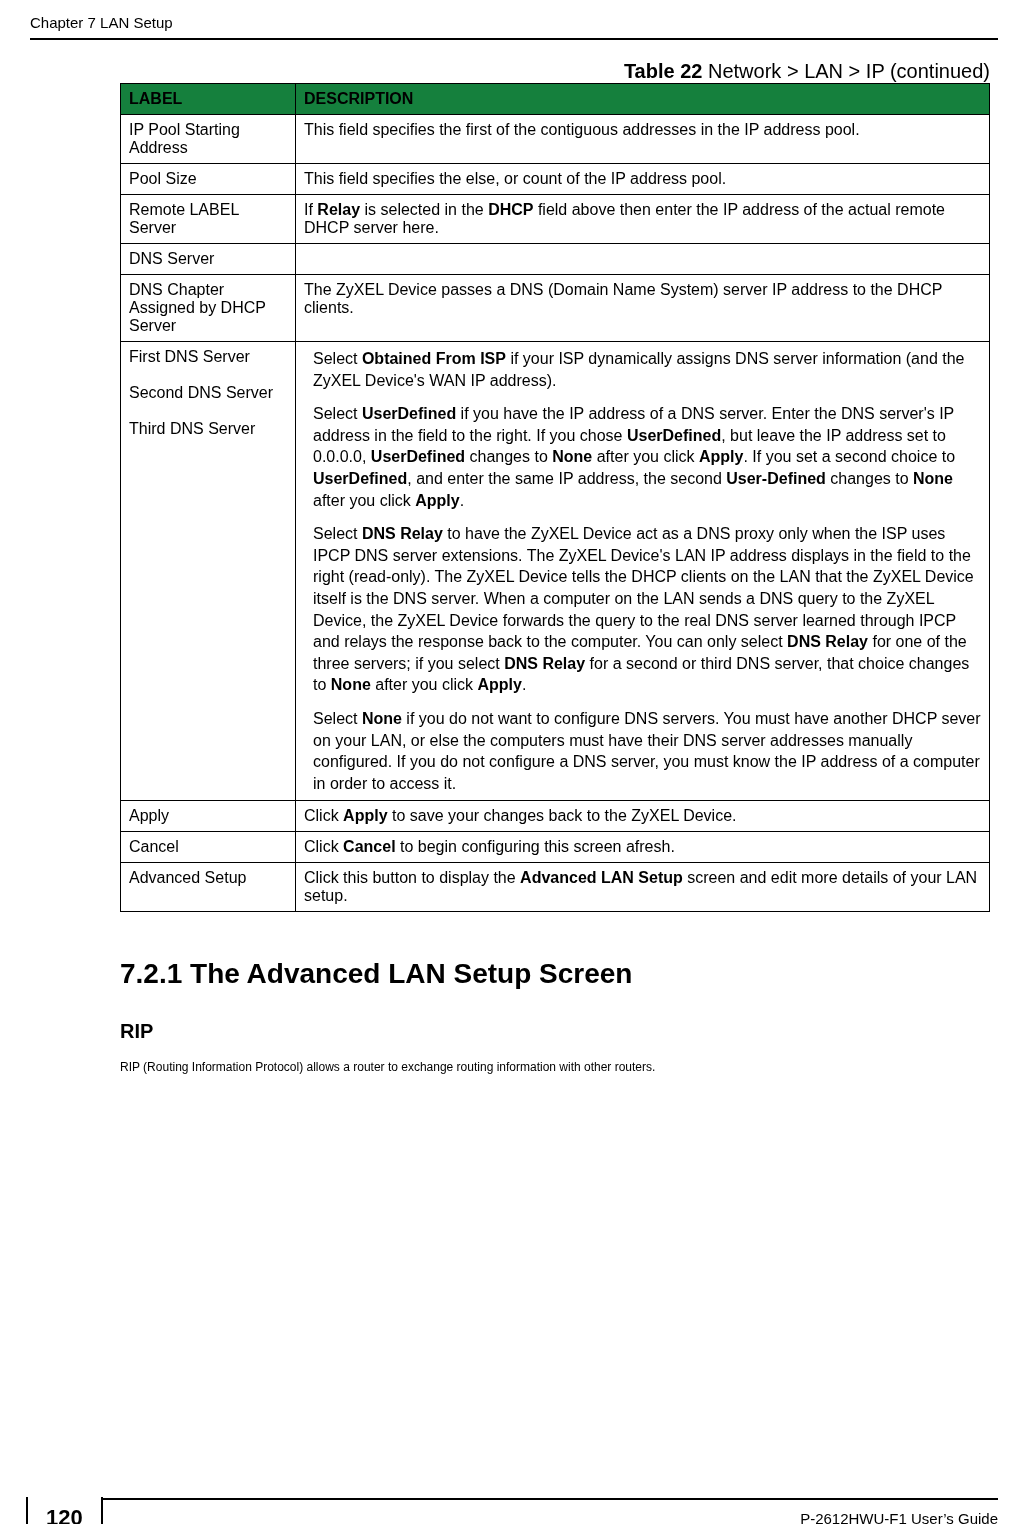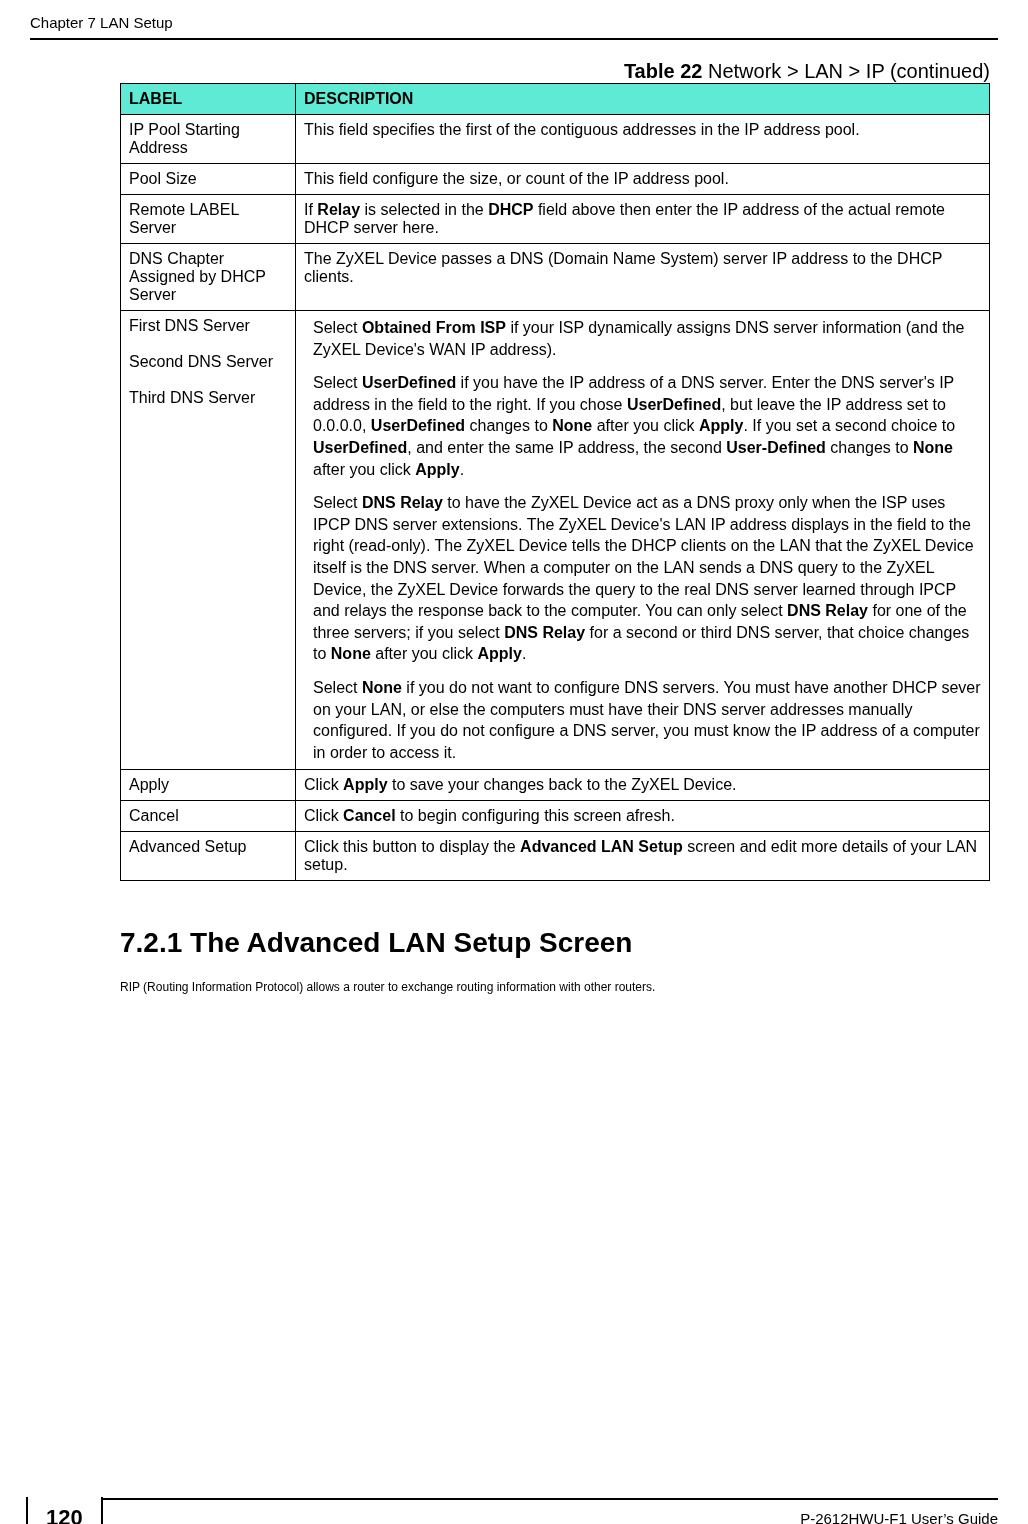--- a/index.html
+++ b/index.html
@@ -48,21 +48,21 @@
   .tbl col.c1 { width: 175px; }
   .tbl col.c2 { width: auto; }
   .tbl th, .tbl td {
     border: 1.5px solid #000;
     padding: 6px 8px;
     font-size: 16px;
     vertical-align: top;
     text-align: left;
   }
   .tbl th {
-    background: #5eead4;
+    background: #15803d;
     font-weight: bold;
   }
   .tbl td p {
     margin: 0 0 12px 9px;
     line-height: 1.35;
   }
   .tbl td p:last-child {
     margin-bottom: 0;
   }
   .section-heading {
@@ -134,25 +134,29 @@
           <th>DESCRIPTION</th>
         </tr>
       </thead>
       <tbody>
         <tr>
           <td>IP Pool Starting Address</td>
           <td>This field specifies the first of the contiguous addresses in the IP address pool.</td>
         </tr>
         <tr>
           <td>Pool Size</td>
-          <td>This field configure the size, or count of the IP address pool.</td>
+          <td>This field specifies the else, or count of the IP address pool.</td>
         </tr>
         <tr>
           <td>Remote LABEL Server</td>
           <td>If <b>Relay</b> is selected in the <b>DHCP</b> field above then enter the IP address of the actual remote DHCP server here.</td>
+        </tr>
+        <tr>
+          <td>DNS Server</td>
+          <td></td>
         </tr>
         <tr>
           <td>DNS Chapter Assigned by DHCP Server</td>
           <td>The ZyXEL Device passes a DNS (Domain Name System) server IP address to the DHCP clients.</td>
         </tr>
         <tr>
           <td class="dns-first">First DNS Server<br><br>Second DNS Server<br><br>Third DNS Server</td>
           <td>
             <p>Select <b>Obtained From ISP</b> if your ISP dynamically assigns DNS server information (and the ZyXEL Device's WAN IP address).</p>
             <p>Select <b>UserDefined</b> if you have the IP address of a DNS server. Enter the DNS server's IP address in the field to the right. If you chose <b>UserDefined</b>, but leave the IP address set to 0.0.0.0, <b>UserDefined</b> changes to <b>None</b> after you click <b>Apply</b>. If you set a second choice to <b>UserDefined</b>, and enter the same IP address, the second <b>User-Defined</b> changes to <b>None</b> after you click <b>Apply</b>.</p>
@@ -169,20 +173,21 @@
           <td>Click <b>Cancel</b> to begin configuring this screen afresh.</td>
         </tr>
         <tr>
           <td>Advanced Setup</td>
           <td>Click this button to display the <b>Advanced LAN Setup</b> screen and edit more details of your LAN setup.</td>
         </tr>
       </tbody>
     </table>
 
     <div class="section-heading">7.2.1  The Advanced LAN Setup Screen</div>
+    <div class="subheading">RIP</div>
     <div class="body-text">RIP (Routing Information Protocol) allows a router to exchange routing information with other routers.</div>
 
   </div>
 
   <div class="footer">
     <div class="page-badge">120</div>
     <div class="guide-label">P-2612HWU-F1 User’s Guide</div>
   </div>
 
 </div>

